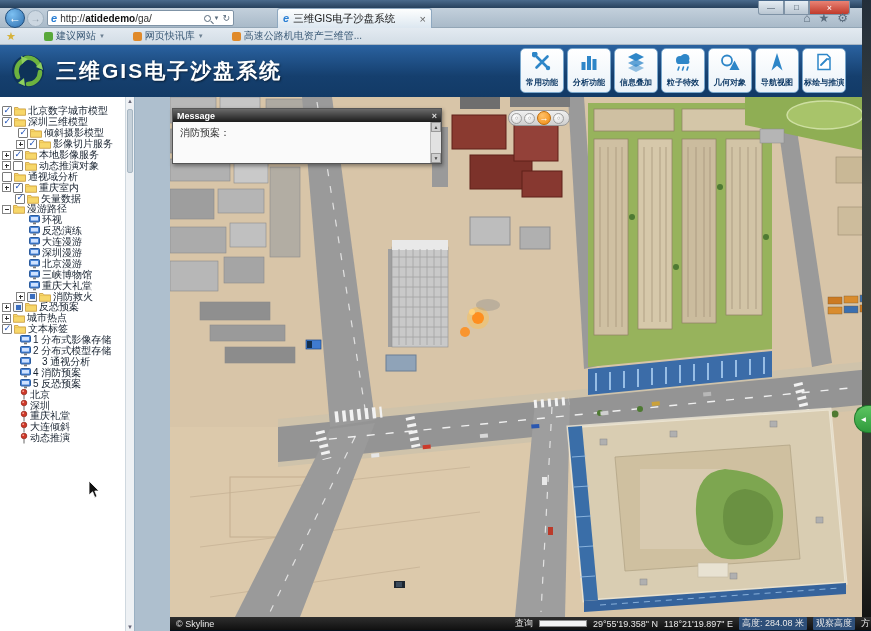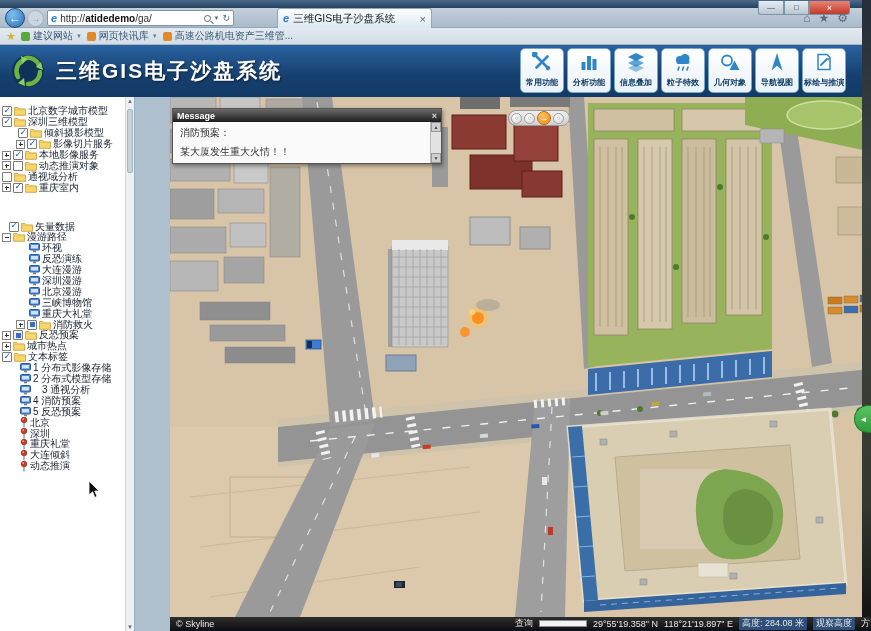--- a/index.html
+++ b/index.html
@@ -31,21 +31,21 @@
   .win-ctrls{position:absolute;right:12px;top:-7px;display:flex;}
   .win-btn{height:14px;display:flex;align-items:center;justify-content:center;font-size:8px;color:#345;
     background:linear-gradient(#e6edf3,#b9c6d2);border:1px solid #7f93a6;border-top:none;}
   .win-min{width:26px;border-radius:0 0 0 3px;}
   .win-max{width:25px;}
   .win-close{width:41px;border-radius:0 0 3px 0;background:linear-gradient(#ea8374,#c03a2b);color:#fff;font-size:9px;}
   .quick-icons{position:absolute;right:14px;top:3px;display:flex;gap:8px;font-size:12px;color:#5a6b7c;}
   .fav-bar{position:absolute;left:0;top:28px;width:862px;height:17px;background:linear-gradient(#e3eaf1,#d3dde6);
     border-bottom:1px solid #a8b6c4;display:flex;align-items:center;gap:5px;padding:0 6px;font-size:10px;color:#3b5a77;}
   .fav-star{color:#d6b23a;font-size:11px;}
-  .fav-chip{display:flex;align-items:center;gap:3px;white-space:nowrap;}
+  .fav-chip{display:flex;align-items:center;gap:3px;white-space:nowrap;margin-left:23px;}
   .fav-ico{width:9px;height:9px;border-radius:2px;flex:none;}
   .fav-ico.green{background:#58a83a;}
   .fav-ico.orange{background:#e08a2a;}
   .fav-caret{font-size:6px;color:#6b7f91;}
 
   
   .app-header{position:absolute;left:0;top:45px;width:862px;height:52px;
     background:linear-gradient(#2a62a0,#153f6e 60%,#123a66);display:flex;align-items:center;}
   .logo{margin-left:10px;flex:none;}
   .app-title{color:#fff;font-size:21px;font-weight:bold;letter-spacing:2px;margin-left:10px;
@@ -319,21 +319,21 @@
           <span class="expander plus"></span>
           <span class="cb checked"></span>
           <span>
             <svg class="ticon" width="12" height="10" viewBox="0 0 12 10">
               <path d="M0.5 1.5 h3.4 l1.2 1.4 h6.4 v6.4 h-11 z" fill="#f7d76a" stroke="#c89b3c" stroke-width="0.8"></path>
               <path d="M0.5 3.6 h11" stroke="#e8bf4e" stroke-width="0.8"></path>
             </svg>
           </span>
           <span class="lbl">重庆室内</span>
         </div>
-        <div class="trow" style="padding-left: 9px; margin-top: 28px;">
+        <div class="trow" style="padding-left: 15px;">
           <span class="cb checked"></span>
           <span>
             <svg class="ticon" width="12" height="10" viewBox="0 0 12 10">
               <path d="M0.5 1.5 h3.4 l1.2 1.4 h6.4 v6.4 h-11 z" fill="#f7d76a" stroke="#c89b3c" stroke-width="0.8"></path>
               <path d="M0.5 3.6 h11" stroke="#e8bf4e" stroke-width="0.8"></path>
             </svg>
           </span>
           <span class="lbl">矢量数据</span>
         </div>
         <div class="trow" style="padding-left: 2px;">
@@ -749,21 +749,20 @@
       </g>
     </svg>
 
     <div class="msg-box">
       <div class="msg-title">
         <span>Message</span>
         <span class="x">×</span>
       </div>
       <div class="msg-body">
         <div class="msg-line l1">消防预案：</div>
-        <div class="msg-line l2">某大厦发生重大火情！！</div>
         <div class="msg-scroll">
           <span class="sb" style="top:0">▲</span>
           <span class="sb" style="bottom:0">▼</span>
         </div>
       </div>
     </div>
 
     <div class="nav-pill">
       <span class="np-c">○</span>
       <span class="np-c">○</span>

